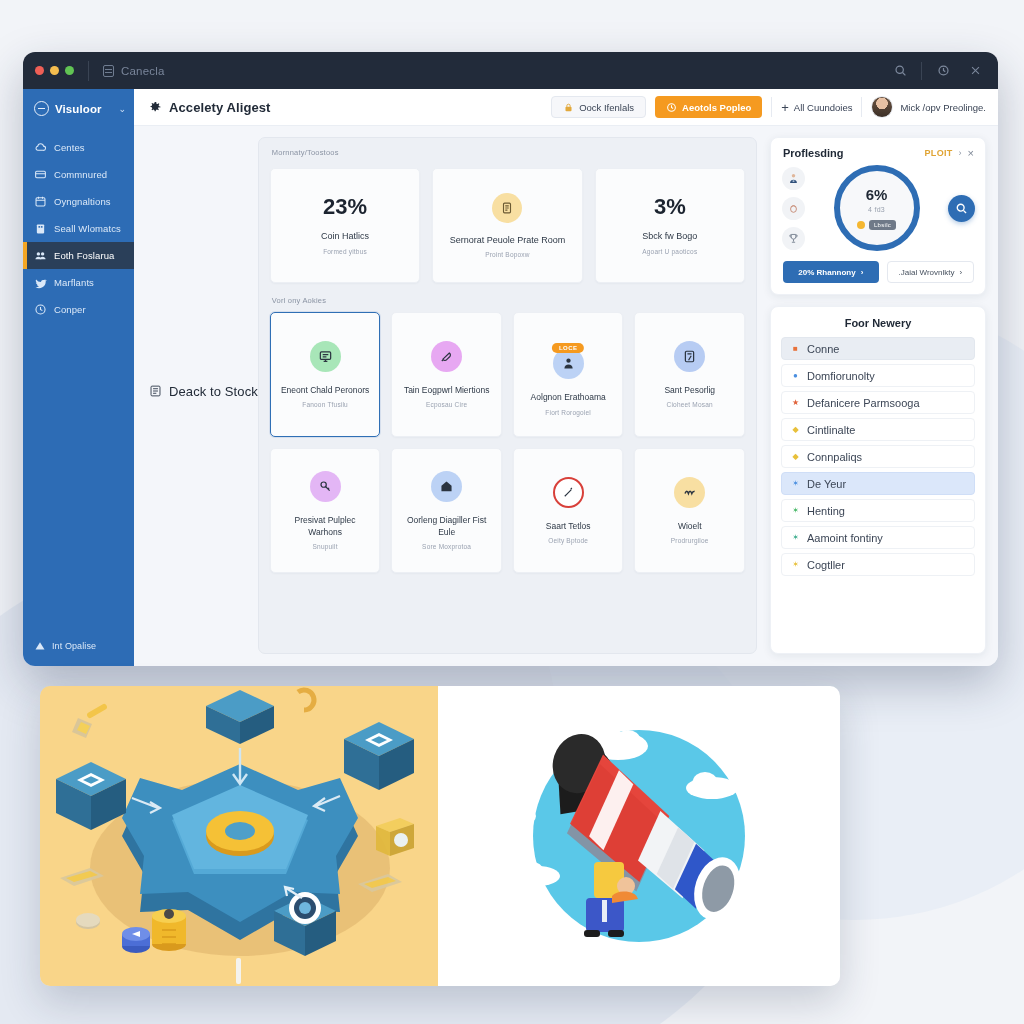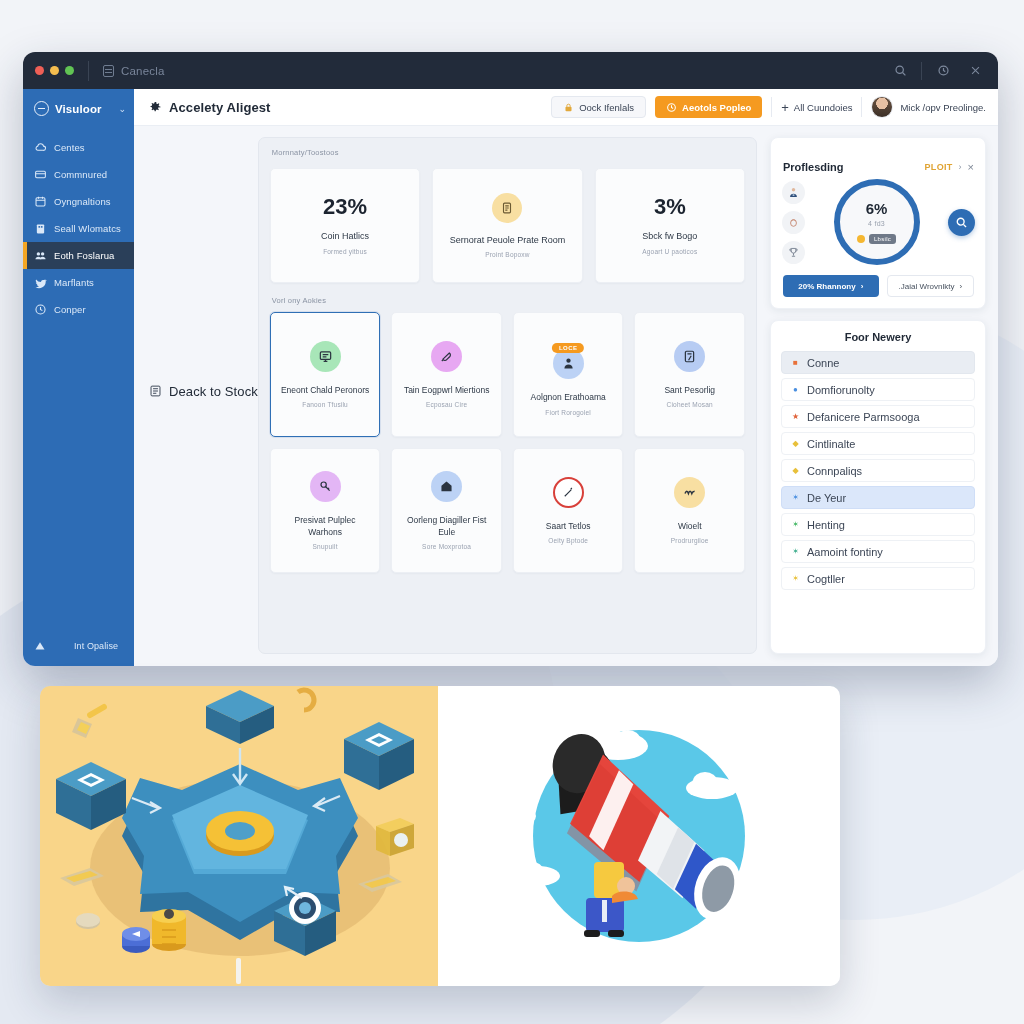--- a/index.html
+++ b/index.html
@@ -79,21 +79,21 @@
   .nav-label { color: #dce9f8; font-size: 9.5px; letter-spacing: .1px; white-space: nowrap; }
   .nav-item.active { background: #2a3f59; }
   .nav-item.active::before {
     content: ""; position: absolute; left: 0; top: 0; bottom: 0; width: 4px; background: #f5a623;
   }
   .nav-item.active .nav-label { color: #ffffff; }
   .nav-dot { margin-left: auto; width: 5px; height: 5px; border-radius: 50%; background: #f07c2a; }
 
   .sidebar-footer { margin-top: auto; padding: 0 8px 14px 11px; display: flex; align-items: center; gap: 6px; }
   .sidebar-footer .ico { color: #dae8f8; width: 12px; height: 12px; display:flex; }
-  .sidebar-footer .nav-label { font-size: 9px; margin-left: 22px; }
+  .sidebar-footer .nav-label { font-size: 9px; }
 
   
   .main-wrap { flex: 1; display: flex; flex-direction: column; min-width: 0; background: #f4f6fa; }
   .topbar {
     height: 37px; background: #ffffff; display: flex; align-items: center;
     padding: 0 12px 0 14px; flex: 0 0 37px; border-bottom: 1px solid #eaeef4;
   }
   .topbar-title { display: flex; align-items: center; gap: 7px; text-align: center; }
   .gear-glyph { width: 14px; height: 14px; color: #2b3648; display: flex; }
   .topbar-title span { font-size: 13px; font-weight: bold; color: #222b38; letter-spacing: .1px; }
@@ -166,21 +166,21 @@
     padding: 2px 7px; border-radius: 7px; letter-spacing: .4px;
   }
   .feat-card.has-badge .feat-ico { margin-top: 15px; }
 
   
   .right-col { width: 216px; flex: 0 0 216px; display: flex; flex-direction: column; gap: 11px; }
   .card-panel {
     background: #fff; border-radius: 8px; box-shadow: 0 2px 8px rgba(30,45,70,.08);
     border: 1px solid #eef1f6;
   }
-  .prof-head { display: flex; align-items: center; padding: 23px 11px 4px 12px; justify-content: space-between; }
+  .prof-head { display: flex; align-items: center; padding: 9px 11px 4px 12px; justify-content: space-between; }
   .prof-head .t { font-size: 11px; font-weight: bold; color: #1f2835; }
   .prof-head .r { margin-left: auto; display: flex; align-items: center; gap: 6px; }
   .prof-tag { font-size: 9px; color: #e0a434; font-weight: bold; letter-spacing: .3px; }
   .prof-chev { color: #8d97a6; font-size: 9px; }
   .prof-x { color: #7e8897; font-size: 11px; line-height: 1; }
 
   .prof-body { display: flex; align-items: center; padding: 2px 10px 10px 11px; gap: 6px; }
   .icon-stack { display: flex; flex-direction: column; gap: 7px; }
   .round-ico {
     width: 23px; height: 23px; border-radius: 50%; background: #f1f3f6;

